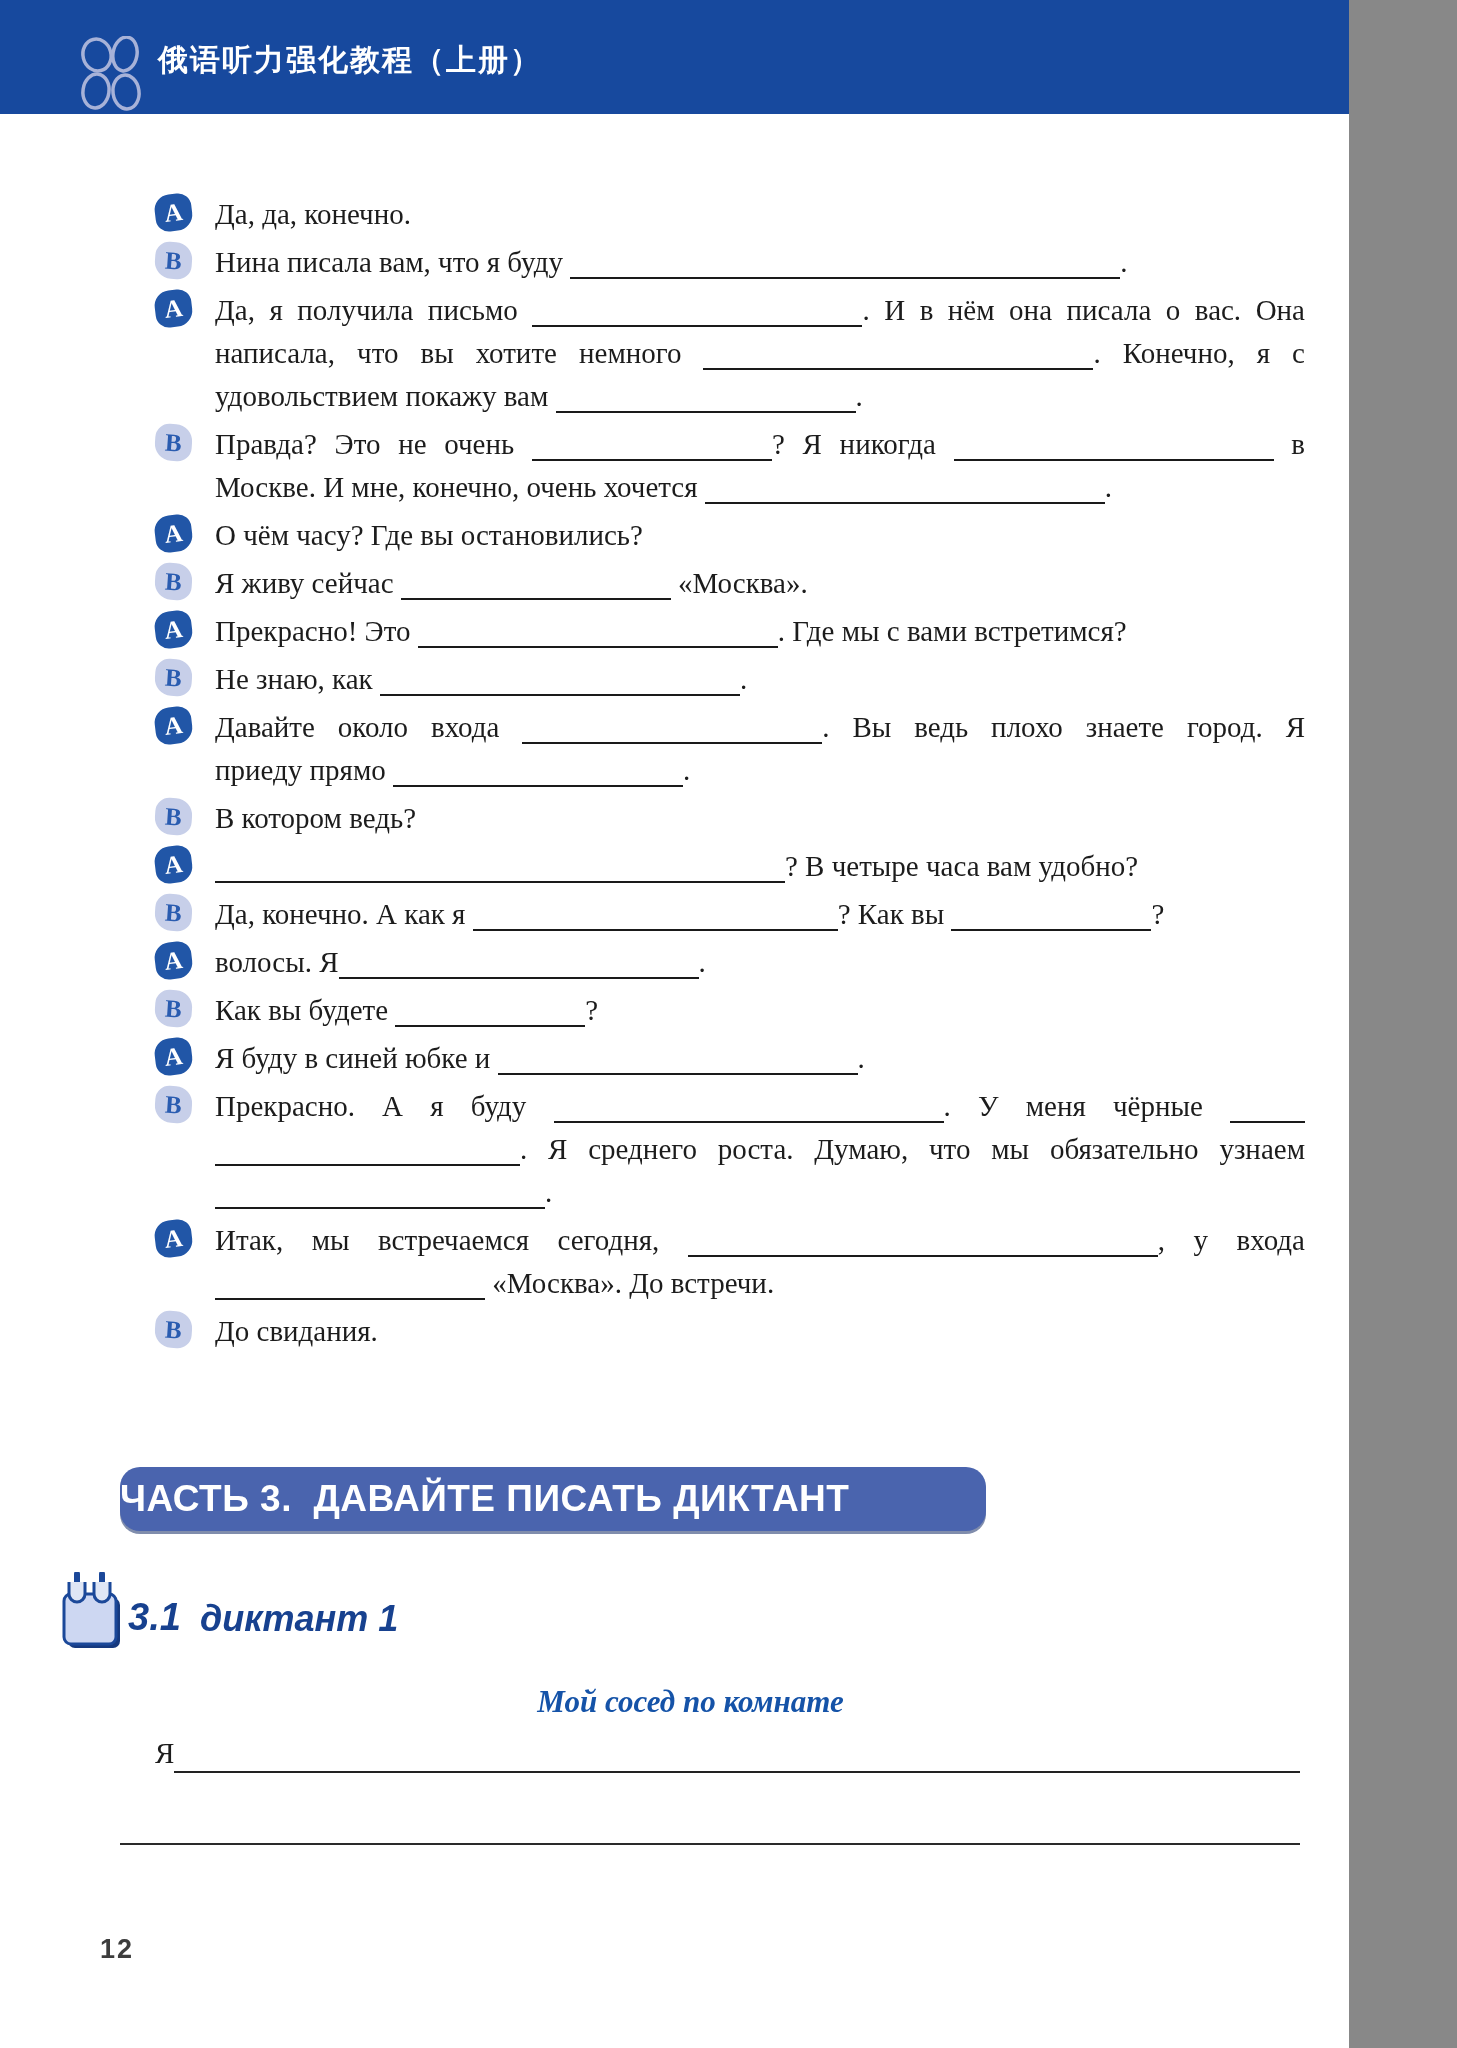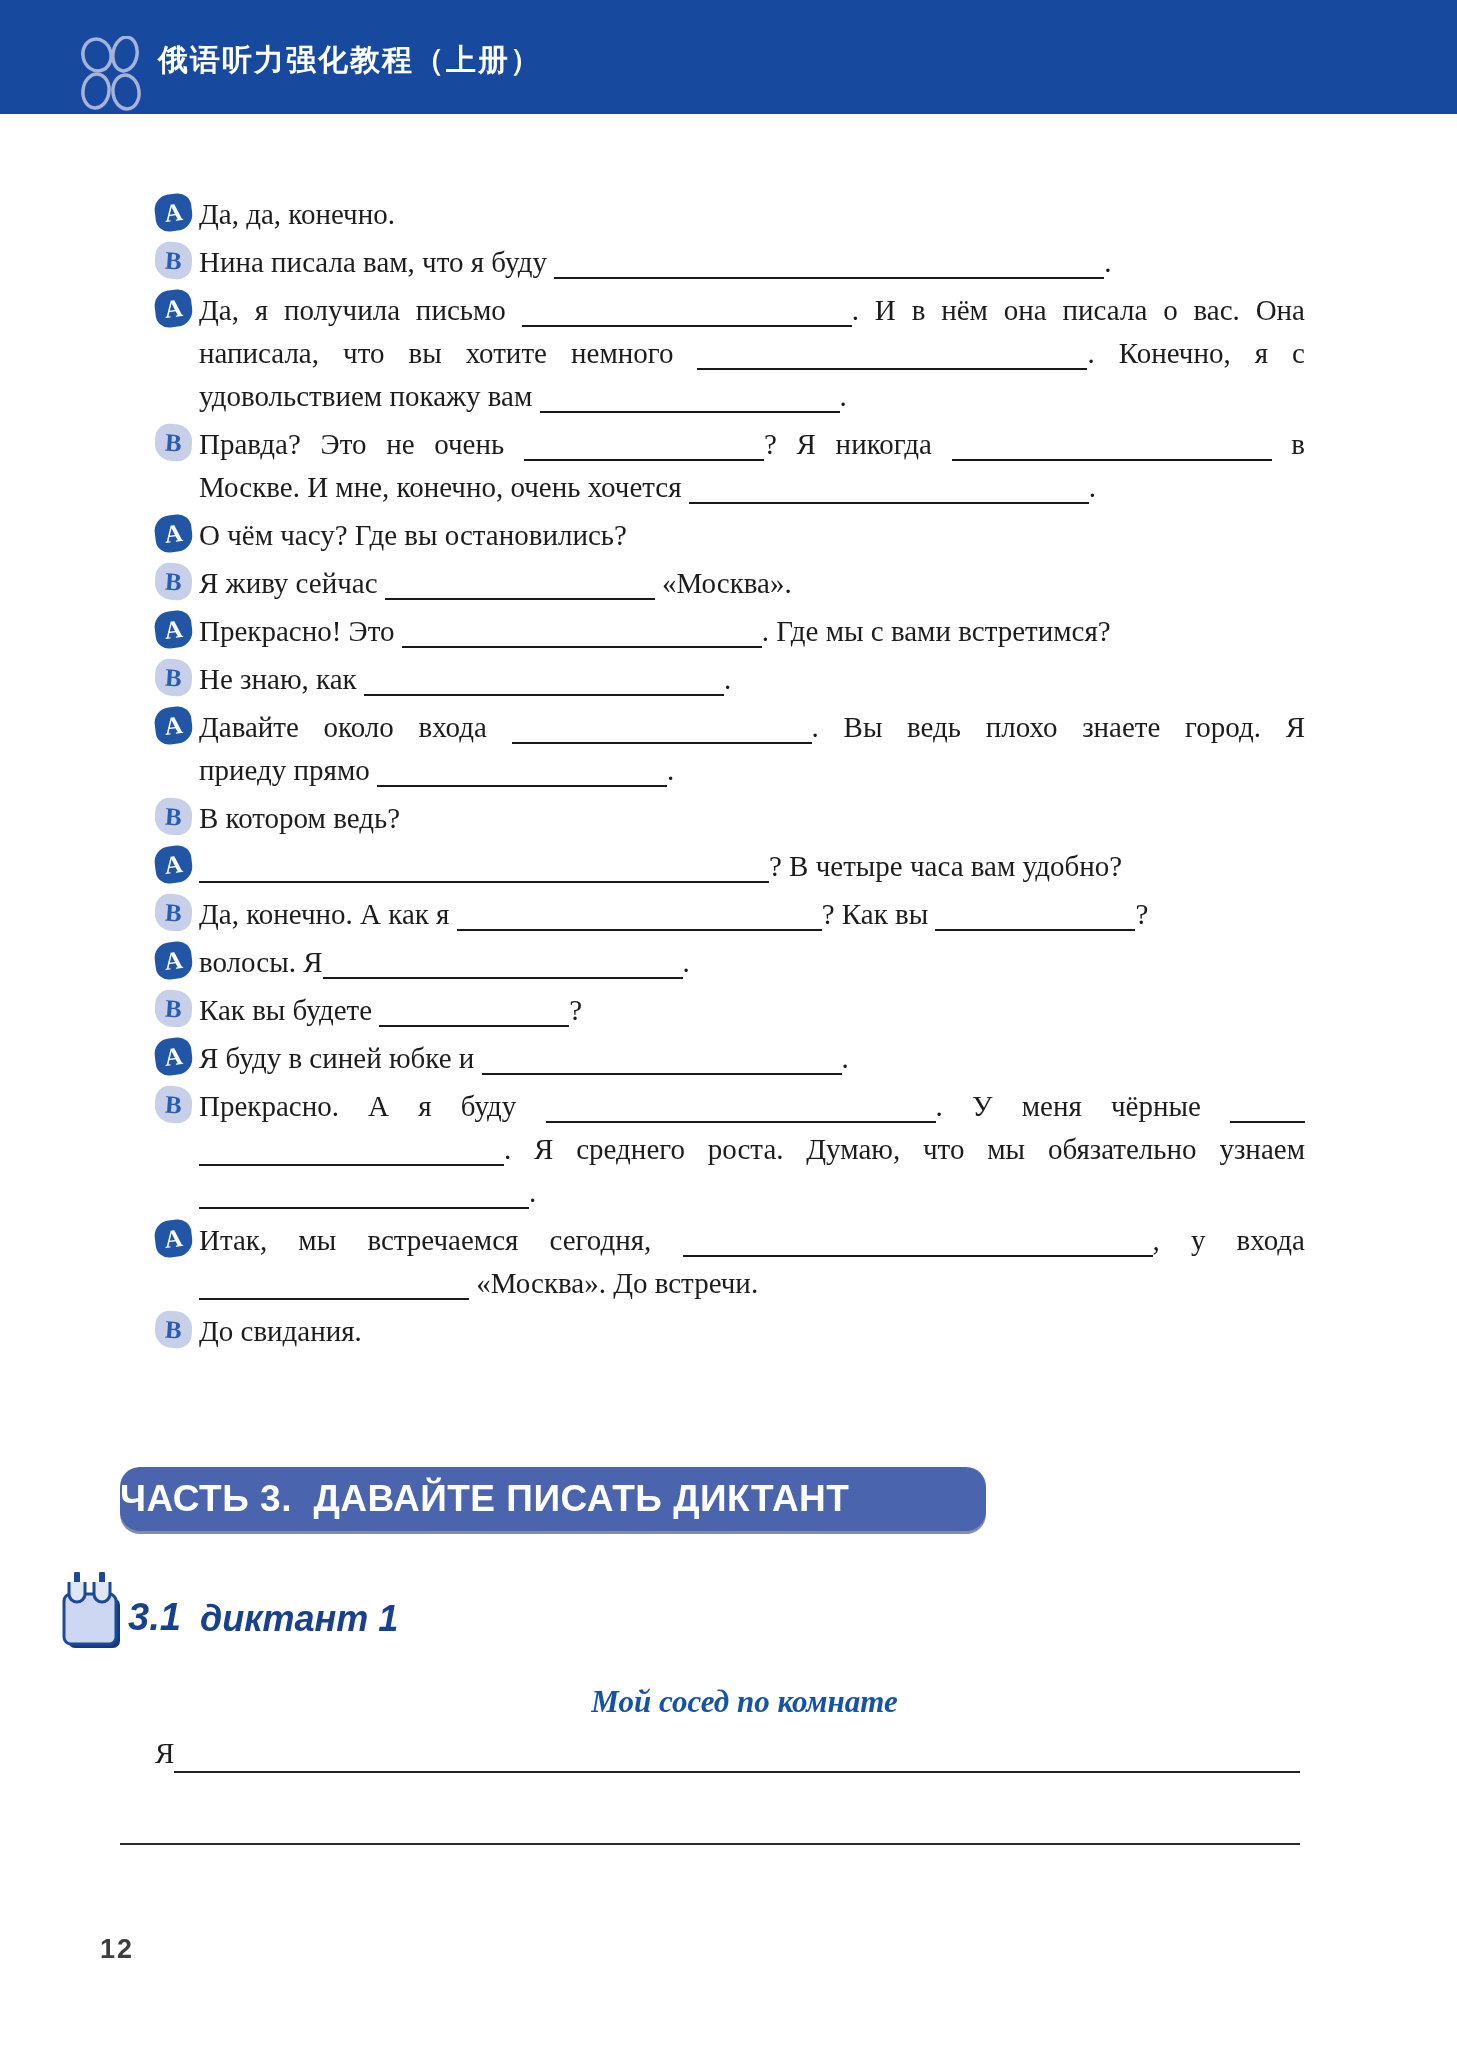--- a/index.html
+++ b/index.html
@@ -10,21 +10,21 @@
     --marker_b_text:#2A5CB0;
     --accent:#17418F;
     --title_blue:#1553A8;
     --text:#1C1C1C;
     --rule:#1A1A1A;
   }
   *{margin:0;padding:0;box-sizing:border-box;}
   html,body{background:#888;}
   .page{
     position:relative;
-    width:1457px;height:2048px;
+    width:1349px;height:2048px;
     background:#ffffff;
     overflow:hidden;
     font-family:"Liberation Serif", serif;
     color:var(--text);
   }
   
   .topbar{
     position:absolute;left:0;top:0;width:100%;height:114px;
     background:var(--header_bar);
   }
@@ -52,21 +52,21 @@
     background:var(--marker_a);color:#ffffff;
     border-radius:42% 36% 44% 36%;
     transform:rotate(-7deg);
   }
   .marker.b{
     background:var(--marker_b);color:var(--marker_b_text);
     border-radius:38% 46% 38% 46%;
     transform:rotate(4deg);
   }
   .ebody{width:1106px;}
-  .line{height:43px;overflow:hidden;text-align:left;}
+  .line{height:43px;overflow:hidden;text-align:left;margin-left:16px;}
   .line.fill{text-align:justify;}
   .line.fill::after{content:"";display:inline-block;width:100%;height:0;}
   .blank{
     display:inline-block;height:24px;
     border-bottom:2px solid var(--rule);
     vertical-align:-7px;
   }
   
   .banner{
     position:absolute;left:120px;top:1467px;width:866px;height:64px;

